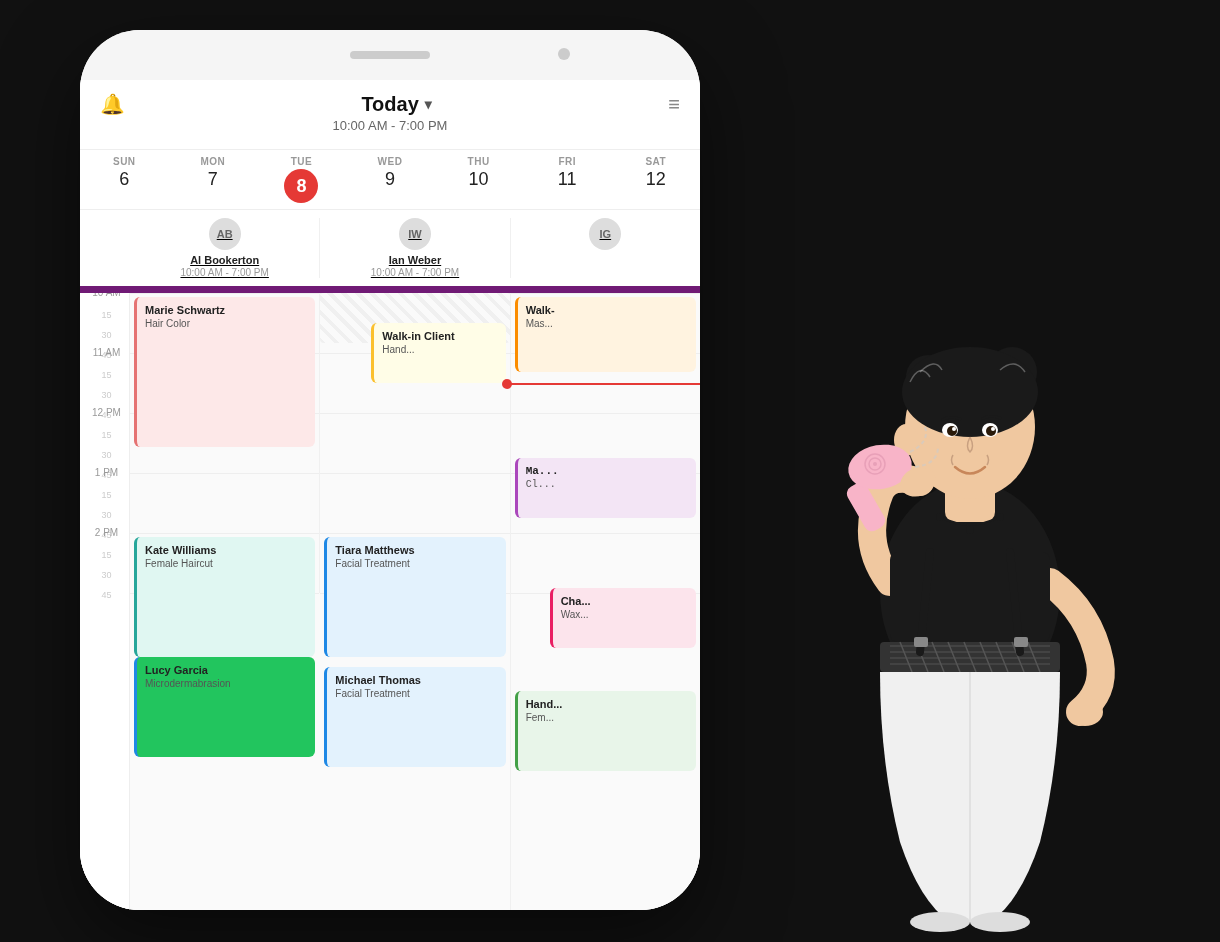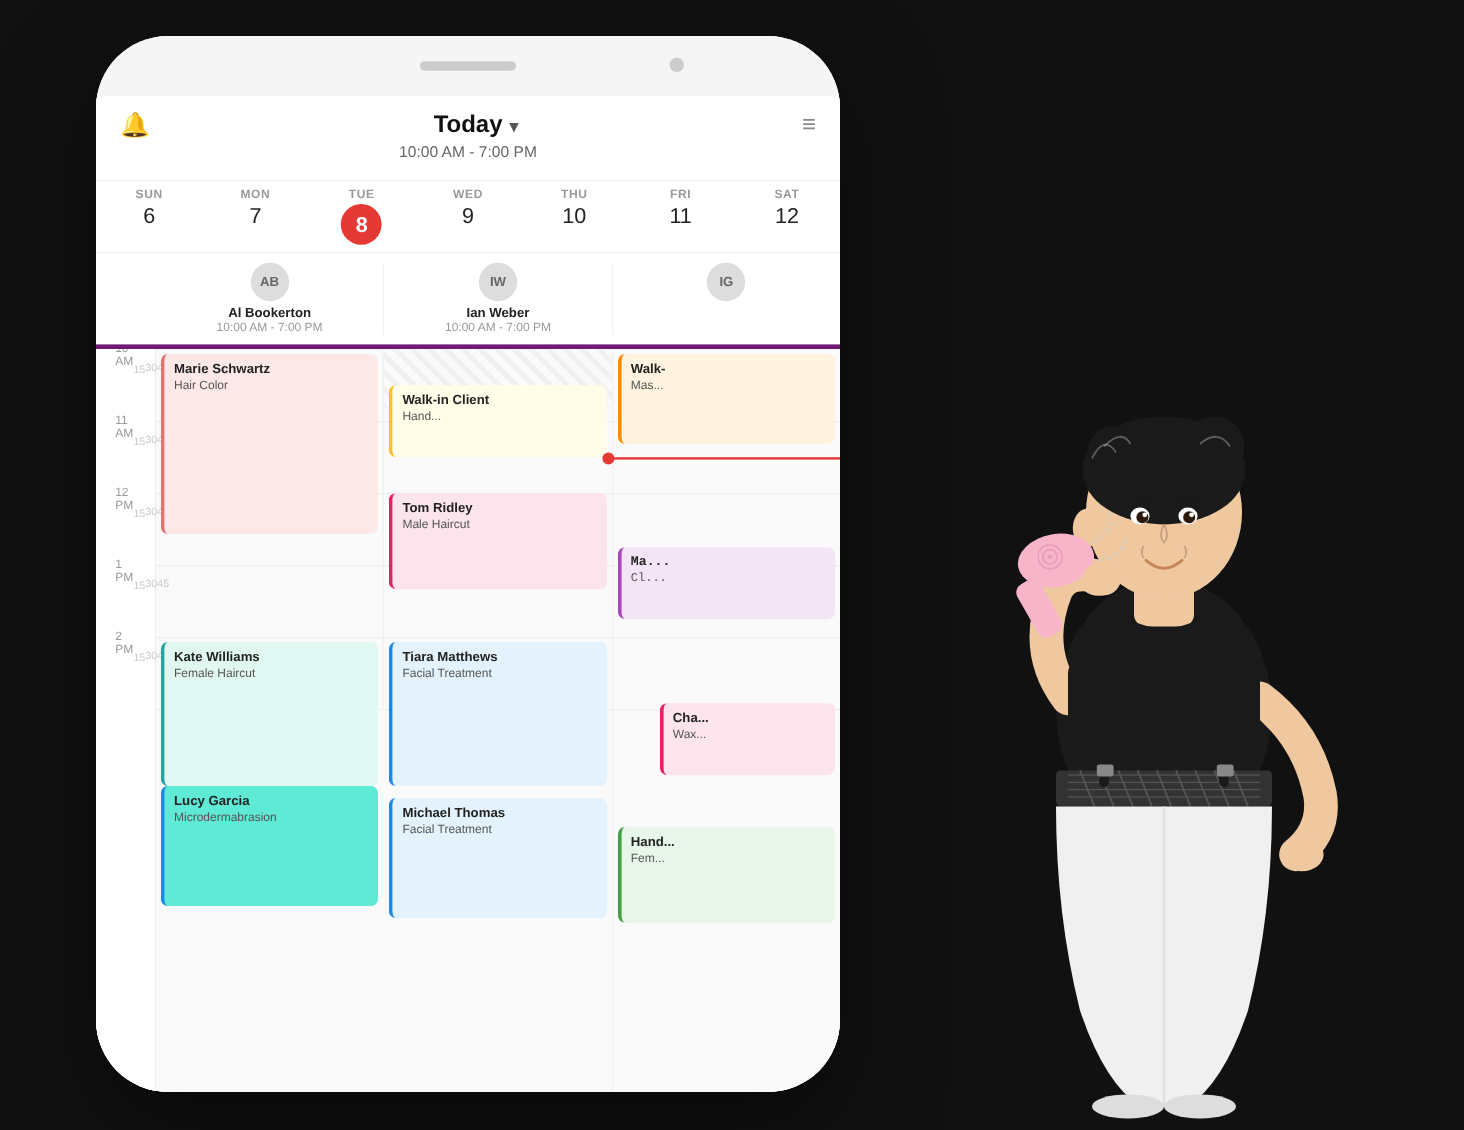--- a/index.html
+++ b/index.html
@@ -135,22 +135,23 @@
       display: flex;
       align-items: center;
       justify-content: center;
       font-weight: 700;
     }
 
     
     .staff-header {
       display: flex;
       background: #fff;
-      border-bottom: 4px solid #701a75;
+      border-bottom: 7px solid #701a75;
       padding: 8px 0;
+      text-decoration: underline;
     }
     .time-gutter {
       width: 50px;
       min-width: 50px;
     }
     .staff-col {
       flex: 1;
       display: flex;
       flex-direction: column;
       align-items: center;
@@ -193,22 +194,24 @@
     }
     .time-column {
       width: 50px;
       min-width: 50px;
       background: #fff;
       border-right: 1px solid #eee;
     }
     .time-slot {
       height: 60px;
       display: flex;
+      flex-direction: column;
       justify-content: flex-start;
-      padding-left: 16px;
+      padding-left: 4px;
+      text-align: center;
     }
     .time-label {
       font-size: 10px;
       color: #999;
       padding-top: 0;
       margin-top: -6px;
     }
     .time-tick {
       font-size: 9px;
       color: #ccc;
@@ -428,45 +431,41 @@
             <div class="appt" style="top:244px; height:120px; background:#e0f7f2; border-left-color:#26a69a;">
               <div class="appt-name">Kate Williams</div>
               <div class="appt-service">Female Haircut</div>
             </div>
 
             <div class="appt" style="top:4px; height:150px; background:#fde8e8; border-left-color:#e57373;">
               <div class="appt-name">Marie Schwartz</div>
               <div class="appt-service">Hair Color</div>
             </div>
 
-            <div class="appt" style="top:364px; height:100px; background:#5eead4; border-left-color:#1e88e5;">
+            <div class="appt" style="top:364px; height:100px; background:#22c55e; border-left-color:#1e88e5;">
               <div class="appt-name">Lucy Garcia</div>
               <div class="appt-service">Microdermabrasion</div>
             </div>
           </div>
 
           <div class="staff-grid-col" style="position:relative;">
             <div class="hour-line" style="top:0"></div>
             <div class="hour-line" style="top:60px"></div>
             <div class="hour-line" style="top:120px"></div>
             <div class="hour-line" style="top:180px"></div>
             <div class="hour-line" style="top:240px"></div>
             <div class="hour-line" style="top:300px"></div>
 
             <div class="blocked" style="position:absolute; top:0; left:0; right:0; height:50px; border-radius:4px;"></div>
 
-            <div class="appt" style="top:30px; height:60px; background:#fffde7; border-left-color:#fbc02d;">
+            <div class="appt" style="top:30px; height:60px; background:#fffde7; border-left-color:#fbc02d;margin-left:47px;">
               <div class="appt-name">Walk-in Client</div>
               <div class="appt-service">Hand...</div>
             </div>
 
-            <div class="appt" style="top:120px; height:80px; background:#fce4ec; border-left-color:#e91e63;">
-              <div class="appt-name">Tom Ridley</div>
-              <div class="appt-service">Male Haircut</div>
-            </div>
 
             <div class="appt" style="top:244px; height:120px; background:#e3f2fd; border-left-color:#1e88e5;">
               <div class="appt-name">Tiara Matthews</div>
               <div class="appt-service">Facial Treatment</div>
             </div>
 
             <div class="appt" style="top:374px; height:100px; background:#e3f2fd; border-left-color:#1e88e5;">
               <div class="appt-name">Michael Thomas</div>
               <div class="appt-service">Facial Treatment</div>
             </div>

